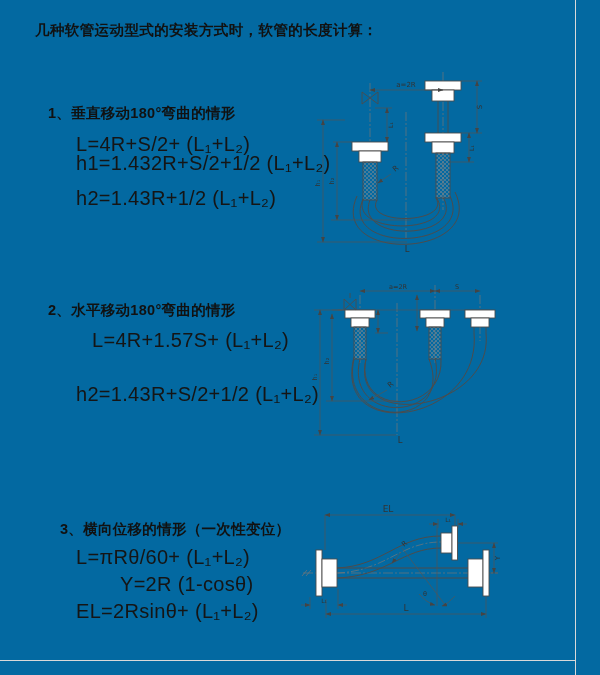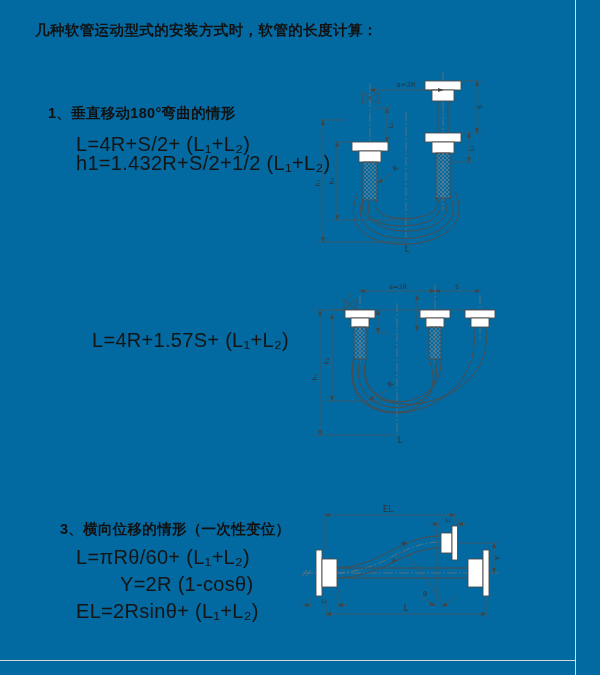--- a/index.html
+++ b/index.html
@@ -21,22 +21,25 @@
 <div class="page">
 
   <div class="abs edge" style="left:575px;top:0;width:1px;height:675px;"></div>
   <div class="abs edge" style="left:0;top:660px;width:576px;height:1px;"></div>
 
   <div class="abs title" style="left:35px;top:21px;">几种软管运动型式的安装方式时，软管的长度计算：</div>
 
   <div class="abs sec-head" style="left:48px;top:104px;">1、垂直移动180°弯曲的情形</div>
   <div class="abs formula" style="left:76px;top:133px;">L=4R+S/2+ (L₁+L₂)</div>
   <div class="abs formula" style="left:76px;top:152px;">h1=1.432R+S/2+1/2 (L₁+L₂)</div>
-
+  <div class="abs formula" style="left:76px;top:187px;">h2=1.43R+1/2 (L₁+L₂)</div>
+
+  <div class="abs sec-head" style="left:48px;top:301px;">2、水平移动180°弯曲的情形</div>
   <div class="abs formula" style="left:76px;top:329px;margin-left:16px;">L=4R+1.57S+ (L₁+L₂)</div>
+  <div class="abs formula" style="left:76px;top:383px;">h2=1.43R+S/2+1/2 (L₁+L₂)</div>
 
   <div class="abs sec-head" style="left:60px;top:520px;">3、横向位移的情形（一次性变位）</div>
   <div class="abs formula" style="left:76px;top:546px;">L=πRθ/60+ (L₁+L₂)</div>
   <div class="abs formula" style="left:76px;top:573px;margin-left:44px;">Y=2R (1-cosθ)</div>
   <div class="abs formula" style="left:76px;top:600px;">EL=2Rsinθ+ (L₁+L₂)</div>
 
   <svg class="abs" style="left:315px;top:70px;" width="190" height="185" viewBox="0 0 190 185">
     <defs>
       <marker id="ar1" viewBox="0 0 10 10" refX="9" refY="5" markerWidth="8" markerHeight="8" orient="auto-start-reverse">
         <path d="M0,1.5 L10,5 L0,8.5 z" fill="#444"></path>

